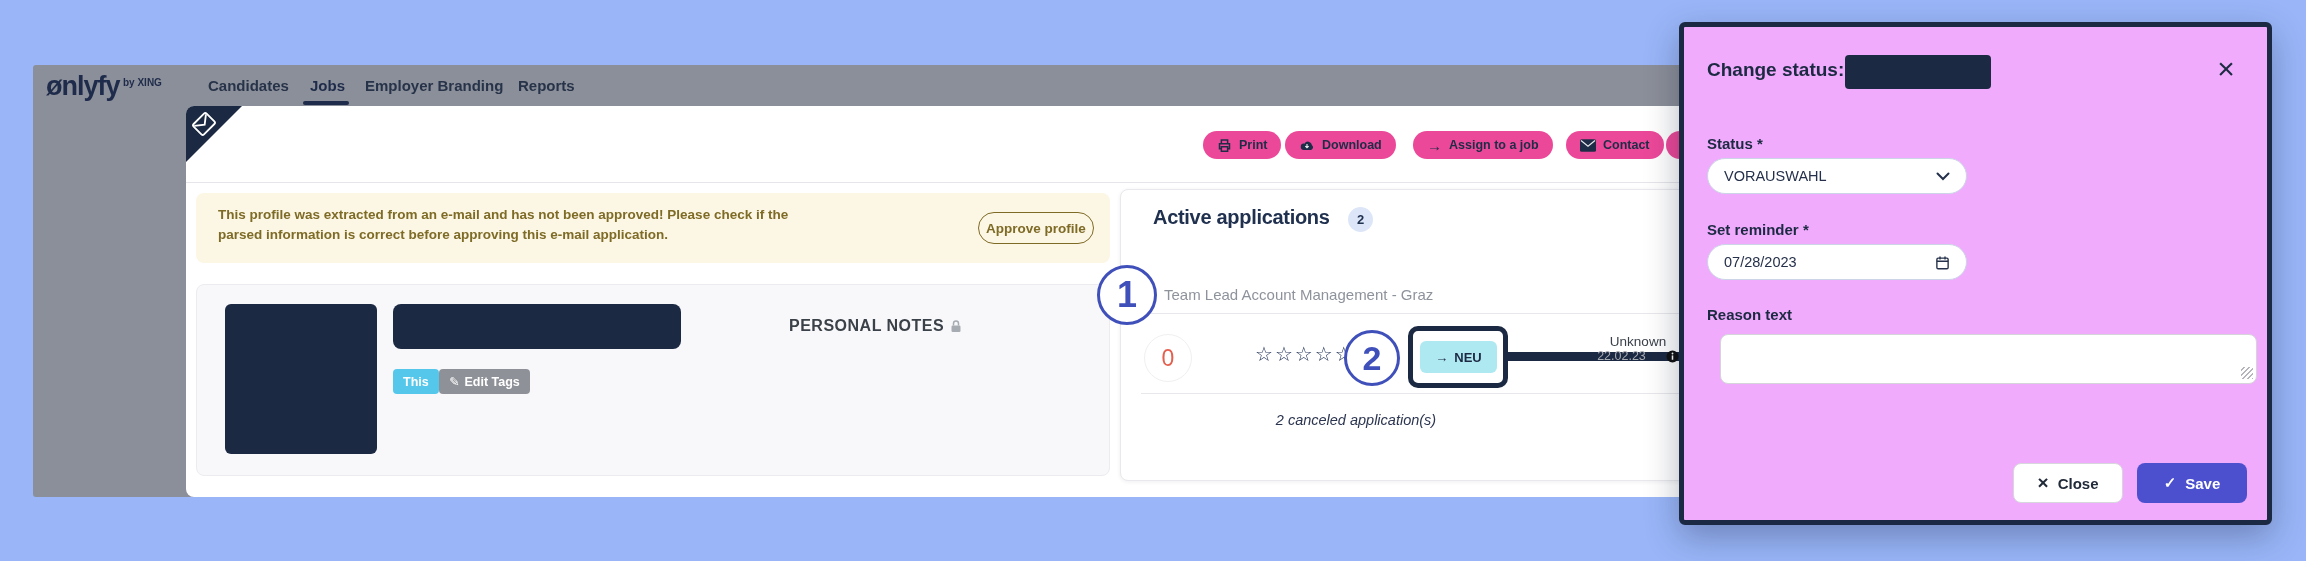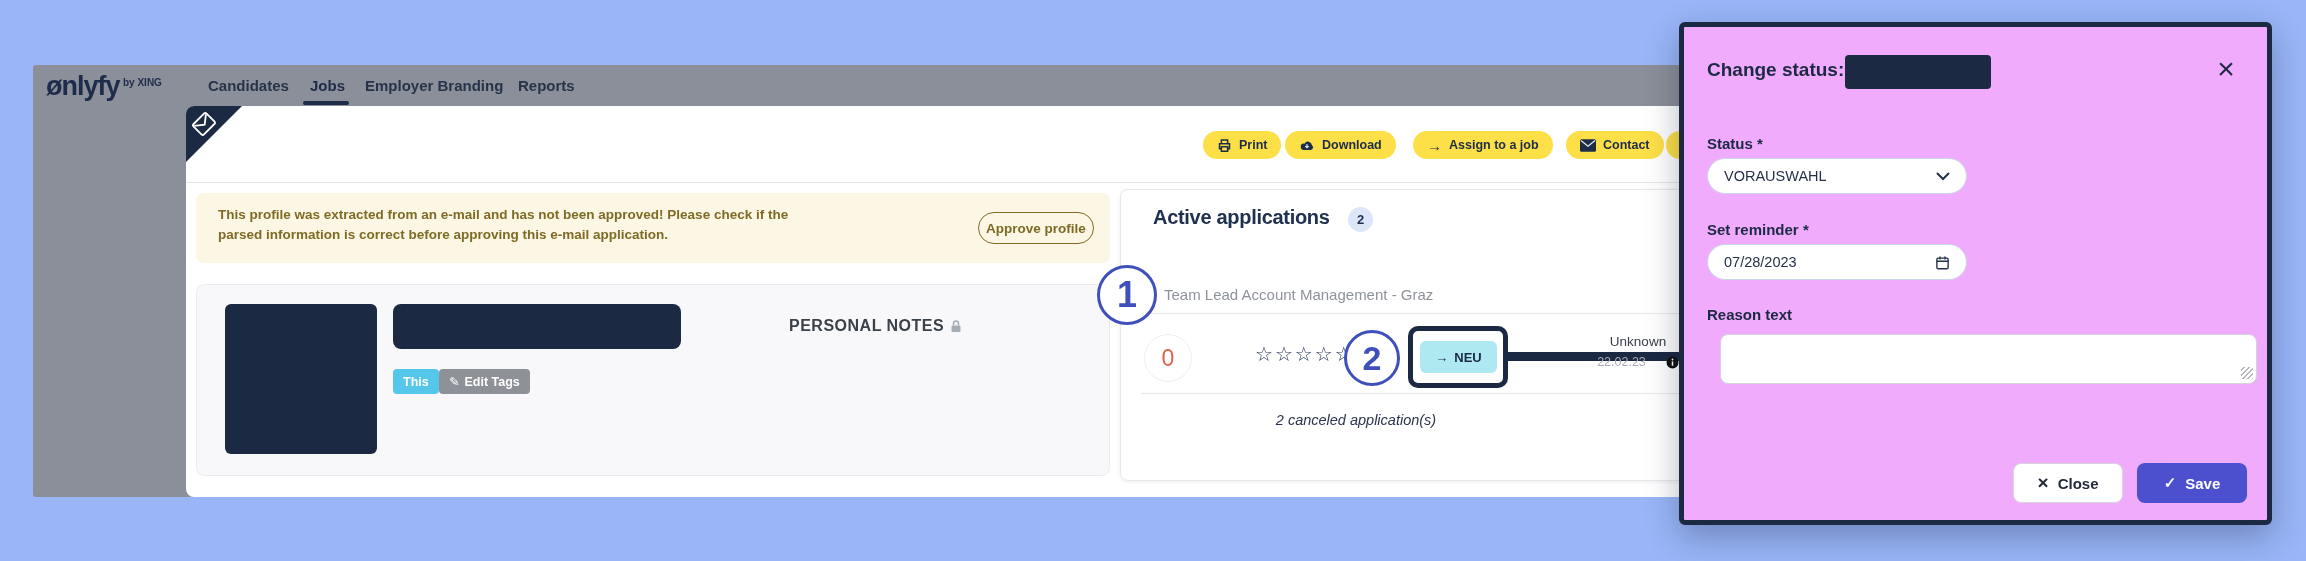--- a/index.html
+++ b/index.html
@@ -11,21 +11,21 @@
   .nav-logo { position:absolute; left:13px; top:6px; color:#1e2b4a; font-size:27px; font-weight:bold; letter-spacing:-1px; }
   .nav-logo-suffix { position:absolute; left:90px; top:12px; color:#1e2b4a; font-size:10px; font-weight:bold; }
   .nav-item { position:absolute; top:12px; color:#273349; font-size:15px; font-weight:600; }
   .nav-underline { position:absolute; top:36px; height:4px; background:#1e2b4a; border-radius:2px; }
 
   
   #white-panel { position:absolute; left:186px; top:106px; width:2086px; height:391px; background:#ffffff; border-radius:8px; }
   #corner-flap { position:absolute; left:0; top:0; width:0; height:0; border-top:56px solid #1c2942; border-right:56px solid transparent; border-top-left-radius:8px; }
   #corner-flap svg { position:absolute; left:7px; top:-49px; transform:rotate(-45deg); }
 
-  .tool-btn { position:absolute; top:25px; height:28px; display:flex; align-items:center; gap:7px; padding:0 14px; background:#fde047; border-radius:14px; color:#1e2c47; font-size:12.5px; font-weight:bold; white-space:nowrap; }
+  .tool-btn { position:absolute; top:25px; height:28px; display:flex; align-items:center; gap:7px; padding:0 14px; background:#ec4899; border-radius:14px; color:#1e2c47; font-size:12.5px; font-weight:bold; white-space:nowrap; }
   .panel-divider { position:absolute; left:0; top:76px; width:100%; height:1px; background:#e6e6ea; }
 
   #warning-banner { position:absolute; left:10px; top:87px; width:914px; height:70px; background:#fcf6e4; border-radius:8px; }
   #warning-text { position:absolute; left:22px; top:12px; width:580px; color:#7e6b26; font-size:13.5px; font-weight:bold; line-height:1.45; }
   #approve-btn { position:absolute; left:782px; top:19px; width:116px; height:32px; border:1.5px solid #7e6b26; border-radius:16px; color:#7e6b26; font-size:13.5px; font-weight:bold; display:flex; align-items:center; justify-content:center; background:transparent; }
 
   #profile-card { position:absolute; left:10px; top:178px; width:914px; height:192px; background:#f8f8fa; border:1px solid #ececf0; border-radius:8px; }
   #avatar-redacted { position:absolute; left:28px; top:19px; width:152px; height:150px; background:#1c2942; border-radius:6px; }
   #name-redacted { position:absolute; left:196px; top:19px; width:288px; height:45px; background:#1c2942; border-radius:8px; }
   #tag-test { position:absolute; left:196px; top:84px; height:25px; padding:0 10px; background:#55c7ea; border-radius:4px; color:#fff; font-size:12.5px; font-weight:bold; display:flex; align-items:center; }
@@ -45,21 +45,21 @@
 
   .annot-circle { position:absolute; background:#fff; border:3.5px solid #4050ba; border-radius:50%; display:flex; align-items:center; justify-content:center; color:#4050ba; font-weight:bold; z-index:5; }
   #annot-1 { left:1097px; top:265px; width:60px; height:60px; font-size:36px; }
   #annot-2 { left:1344px; top:330px; width:56px; height:56px; font-size:34px; }
 
   #neu-highlight-box { position:absolute; left:1408px; top:326px; width:100px; height:62px; border:5px solid #1c2942; border-radius:10px; z-index:4; }
   #neu-btn { position:absolute; left:1420px; top:341px; width:77px; height:32px; background:#aee8f1; border-radius:6px; display:flex; align-items:center; justify-content:center; gap:6px; color:#1c2942; font-size:13px; font-weight:bold; z-index:5; }
   #connector-line { position:absolute; left:1503px; top:352px; width:181px; height:9px; background:#1c2942; z-index:3; }
   #status-date-block { position:absolute; left:1582px; top:334px; width:112px; text-align:center; z-index:4; }
   #status-date-label { color:#3b414a; font-size:13.5px; }
-  #status-date-row { margin-top:6px; color:#a8acb3; font-size:12.5px; display:flex; align-items:center; justify-content:center; gap:20px; }
+  #status-date-row { margin-top:0; color:#a8acb3; font-size:12.5px; display:flex; align-items:center; justify-content:center; gap:20px; }
 
   
   #modal { position:absolute; left:1679px; top:22px; width:593px; height:503px; background:#f0abfc; border:5px solid #1c2942; border-radius:6px; box-shadow:0 12px 34px rgba(10,20,45,.30); z-index:10; }
   #modal-title { position:absolute; left:23px; top:32px; color:#1c2942; font-size:19px; font-weight:bold; }
   #modal-title-redacted { position:absolute; left:161px; top:28px; width:146px; height:34px; background:#1c2942; border-radius:4px; }
   #modal-close { position:absolute; left:522px; top:22px; width:40px; height:40px; display:flex; align-items:center; justify-content:center; color:#1c2942; font-size:30px; line-height:1; }
   .modal-label { position:absolute; left:23px; color:#1c2942; font-size:15px; font-weight:bold; }
   .modal-field { position:absolute; left:23px; width:260px; height:36px; border:1.5px solid #ccd4e8; border-radius:18px; display:flex; align-items:center; padding:0 16px; color:#25304a; font-size:14.5px; background:#fff; }
   .modal-field .grow { flex:1; }
   #reason-textarea { position:absolute; left:36px; top:307px; width:537px; height:50px; border:1px solid #d4d4da; border-radius:8px; resize:none; font-family:inherit; font-size:14px; padding:8px 12px; color:#333; }

